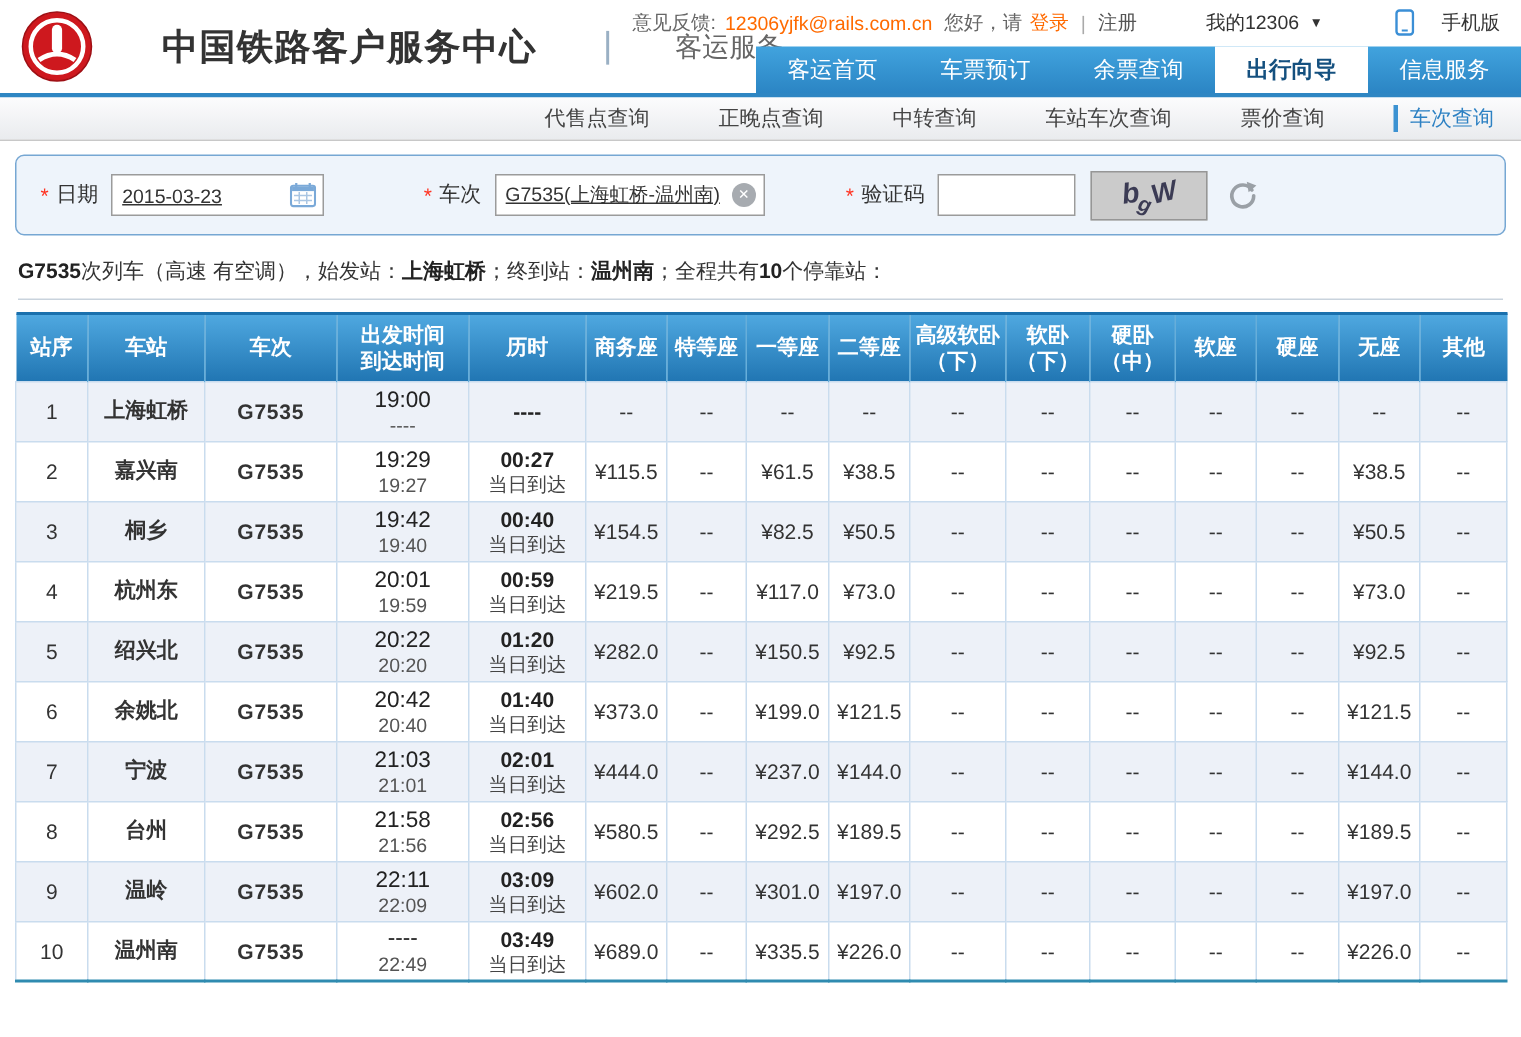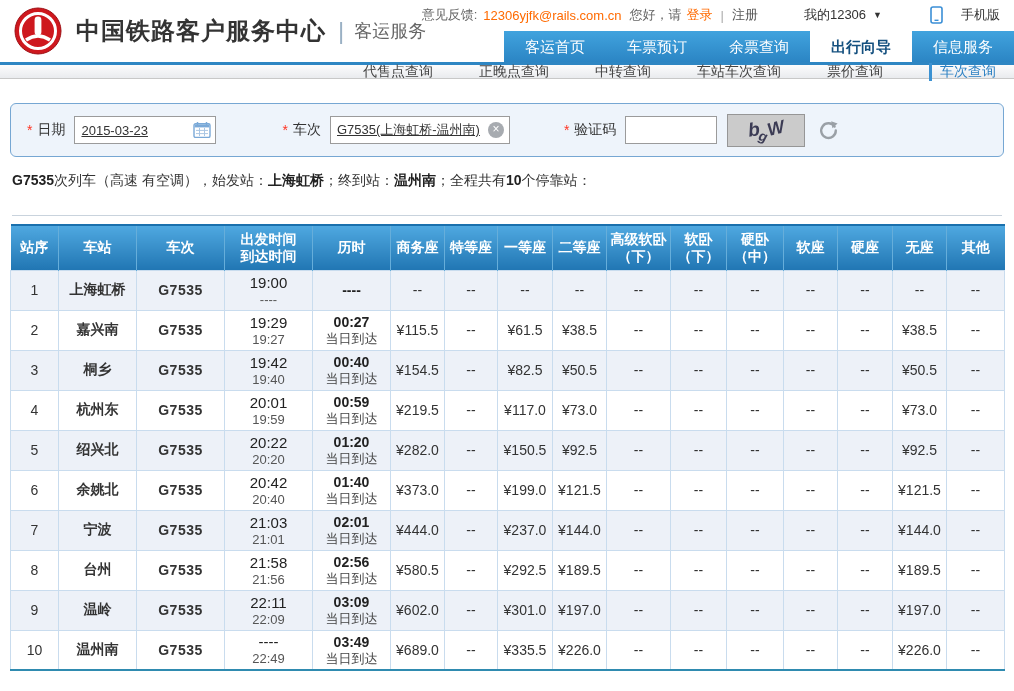--- a/index.html
+++ b/index.html
@@ -17,36 +17,36 @@
   }
   .topbar .gap-s { margin-left:8px; }
   .topbar .email { color:#ff6a00; margin-left:6px; cursor:pointer; }
   .topbar .login { color:#ff6a00; margin-left:5px; cursor:pointer; }
   .topbar .divider { color:#aaa; margin:0 8px; }
   .topbar .register { color:#555; cursor:pointer; }
   .topbar .my12306 { color:#333; margin-left:46px; cursor:pointer; display:inline-flex; align-items:center; }
   .topbar .dd-arrow { font-size:9px; color:#333; margin-left:7px; }
   .topbar .mobile { color:#333; margin-left:48px; cursor:pointer; display:inline-flex; align-items:center; gap:18px; }
   
-  .brand { position:absolute; left:14px; top:7px; display:flex; align-items:center; }
+  .brand { position:absolute; left:14px; top:7px; display:flex; align-items:center;gap:32px; }
   .brand-logo { width:48px; height:48px; flex:none; cursor:pointer; }
   .brand-title { font-family:"Liberation Serif", serif; font-size:24px; font-weight:bold; color:#333; margin-left:14px; letter-spacing:1px; }
   .brand-sep { color:#9ab0c4; font-size:24px; margin:0 10px 0 12px; font-weight:normal; }
   .brand-sub { font-size:18px; color:#666; font-family:"Liberation Serif", serif; }
   
   .main-nav {
     position:absolute; right:0; top:31px; height:31px; display:flex;
     background:linear-gradient(#41a3de,#2b85c4);
   }
   .nav-tab { padding:0 21px; line-height:31px; color:#fff; font-size:15px; cursor:pointer; white-space:nowrap; }
   .nav-tab.active { background:#fff; color:#14507f; font-weight:bold; }
   .blue-line { position:absolute; top:62px; left:0; right:0; height:3px; background:#2e86c3; }
   
   .sub-nav {
-    position:absolute; top:65px; left:0; right:0; height:14px;
+    position:absolute; top:65px; left:0; right:0; height:29px;
     background:linear-gradient(#fcfcfd,#e9ebee);
     border-bottom:1px solid #c8c8c8;
     display:flex; justify-content:flex-end; align-items:center;
     gap:46px; padding-right:18px; font-size:14px; color:#444;
   }
   .subnav-item { cursor:pointer; white-space:nowrap; }
   .subnav-item.active { color:#2d81c3; border-left:3px solid #3c92d2; padding-left:8px; }
   
   .content { position:absolute; top:95px; left:0; right:0; }
   
@@ -86,21 +86,21 @@
   .cch.c1 { font-size:14px; transform:translateY(6px) rotate(16deg); }
   .cch.c2 { font-size:18px; transform:rotate(-14deg) translateY(-2px); }
   .refresh-icon { margin-left:13px; cursor:pointer; display:inline-flex; }
   .search-btn {
     margin-left:44px; width:118px; height:31px; border:none; border-radius:4px;
     background:linear-gradient(#ffae38,#fb8c0a); color:#fff; font-size:15px;
     cursor:pointer; font-family:"Liberation Sans", sans-serif;
   }
   
   .summary {
-    margin:15px 12px 0; padding-bottom:25px; border-bottom:1px solid #c9d3dd;
+    margin:15px 12px 0; padding-bottom:9px; border-bottom:1px solid #c9d3dd;
     font-size:14px; color:#333;
   }
   .summary b { font-weight:bold; color:#222; }
   
   .schedule {
     margin:8px 10px 0; width:994px; border-collapse:collapse; table-layout:fixed;
     border-top:2px solid #1a70ad; border-bottom:2px solid #2f8bb0;
   }
   .schedule thead th {
     height:45px; background:linear-gradient(#4fa8e0,#2176b3); color:#fff;

